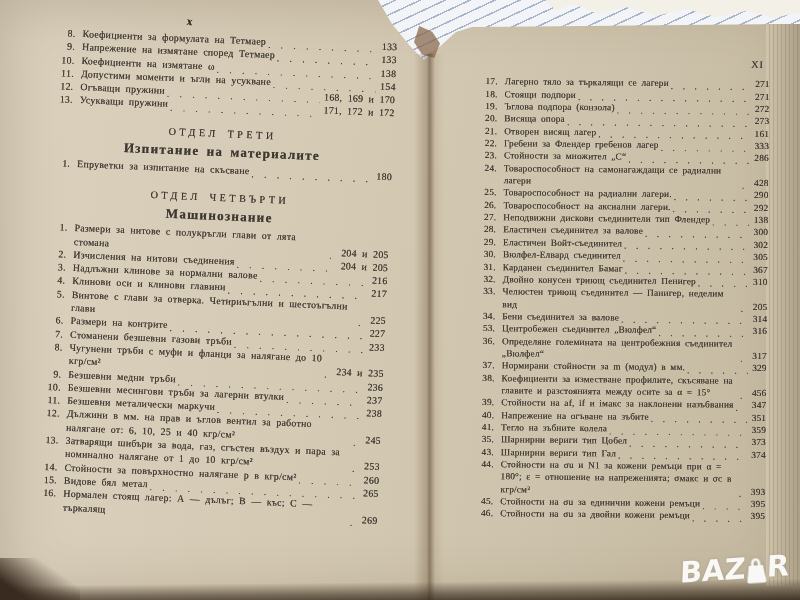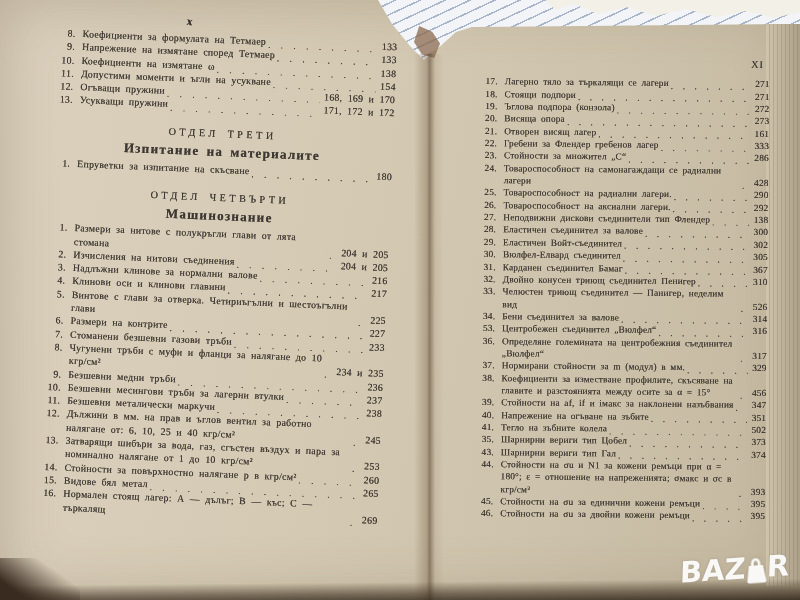--- a/index.html
+++ b/index.html
@@ -376,21 +376,21 @@
           <span class="num">32.</span>
           <span class="txt">Двойно конусен триющ съединител Пенигер</span>
           <span class="dots"></span>
           <span class="pg">310</span>
         </div>
 
         <div class="entry">
           <span class="num">33.</span>
           <span class="txt">Челюстен триющ съединител — Панигер, неделим вид</span>
           <span class="dots"></span>
-          <span class="pg">526</span>
+          <span class="pg">205</span>
         </div>
 
         <div class="entry">
           <span class="num">34.</span>
           <span class="txt">Бени съединител за валове</span>
           <span class="dots"></span>
           <span class="pg">314</span>
         </div>
 
         <div class="entry">
@@ -432,21 +432,21 @@
           <span class="num">40.</span>
           <span class="txt">Напрежение на огъване на зъбите</span>
           <span class="dots"></span>
           <span class="pg">351</span>
         </div>
 
         <div class="entry">
           <span class="num">41.</span>
           <span class="txt">Тегло на зъбните колела</span>
           <span class="dots"></span>
-          <span class="pg">502</span>
+          <span class="pg">359</span>
         </div>
 
         <div class="entry">
           <span class="num">35.</span>
           <span class="txt">Шарнирни вериги тип Цобел</span>
           <span class="dots"></span>
           <span class="pg">373</span>
         </div>
 
         <div class="entry">

